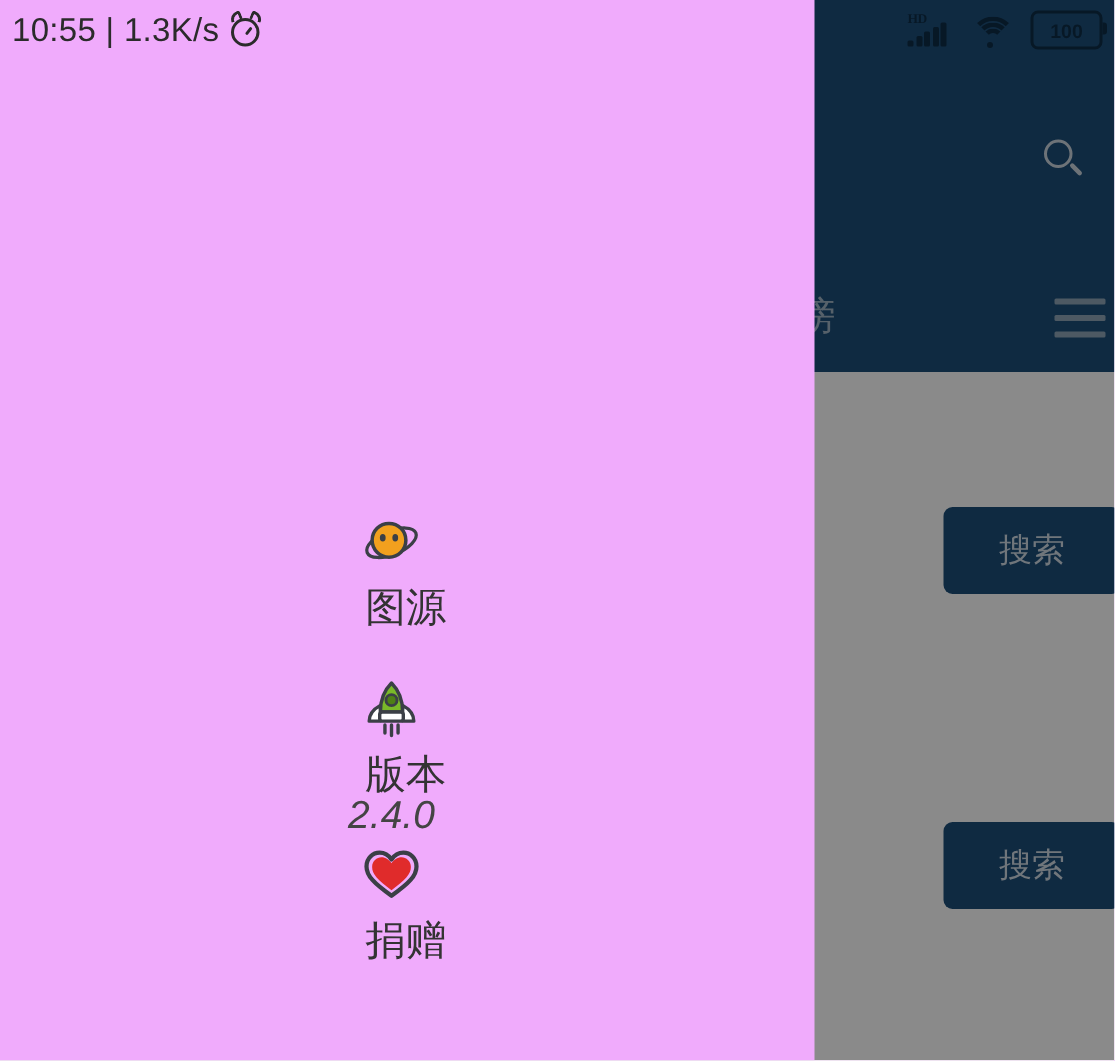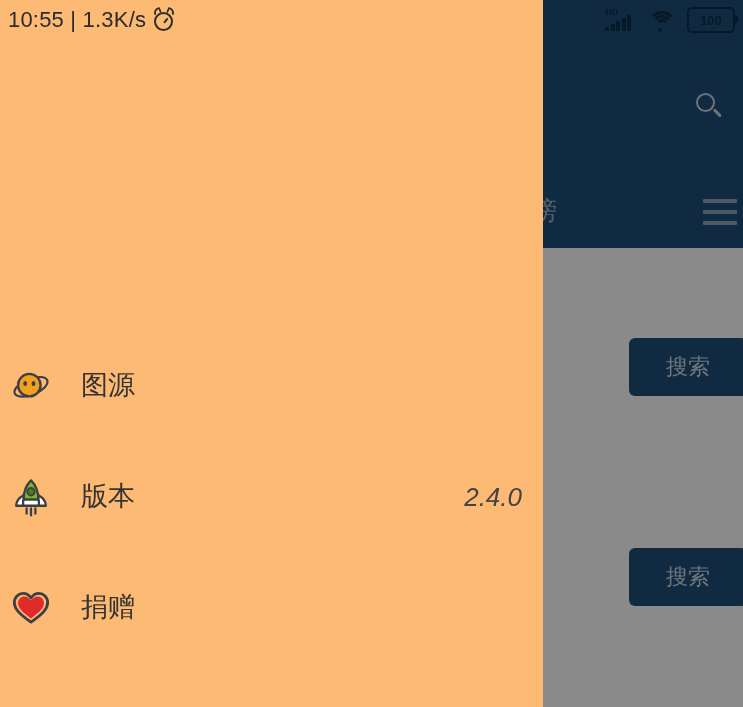--- a/index.html
+++ b/index.html
@@ -247,21 +247,21 @@
     background: rgba(0,0,0,0.46);
     pointer-events: none;
   }
 
   
   .drawer {
     position: absolute;
     left: 0; top: 0;
     width: 543px;
     height: 707px;
-    background: #fdba74;
+    background: #f0abfc;
     overflow: hidden;
   }
 
   .drawer-statusbar {
     position: absolute;
     left: 0; top: 0;
     width: 543px;
     height: 40px;
     display: flex;
     align-items: center;
@@ -317,20 +317,21 @@
     width: 543px;
   }
 
   .menu-item {
     position: relative;
     height: 111px;
     display: flex;
     align-items: center;
     padding: 0 21px 0 0;
     box-sizing: border-box;
+    flex-direction: column;
   }
 
   .menu-icon {
     width: 62px;
     flex: 0 0 62px;
     display: flex;
     align-items: center;
     justify-content: center;
   }
 

